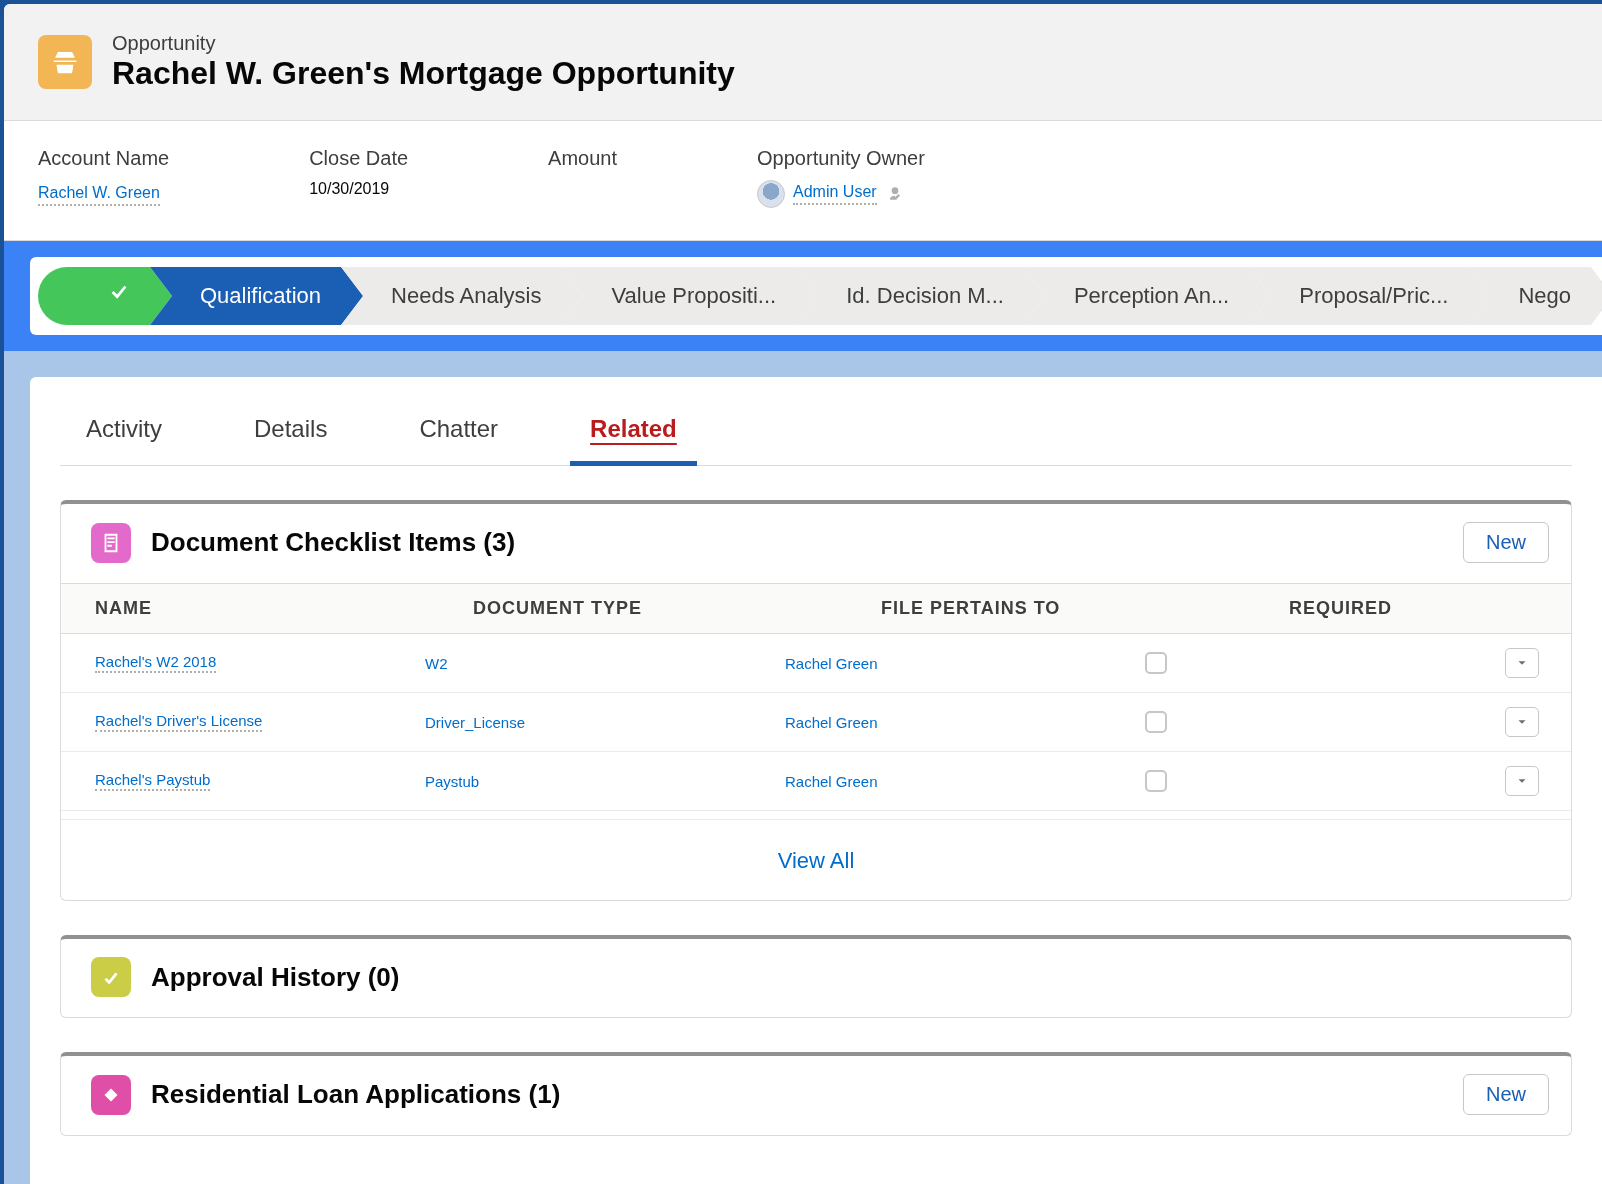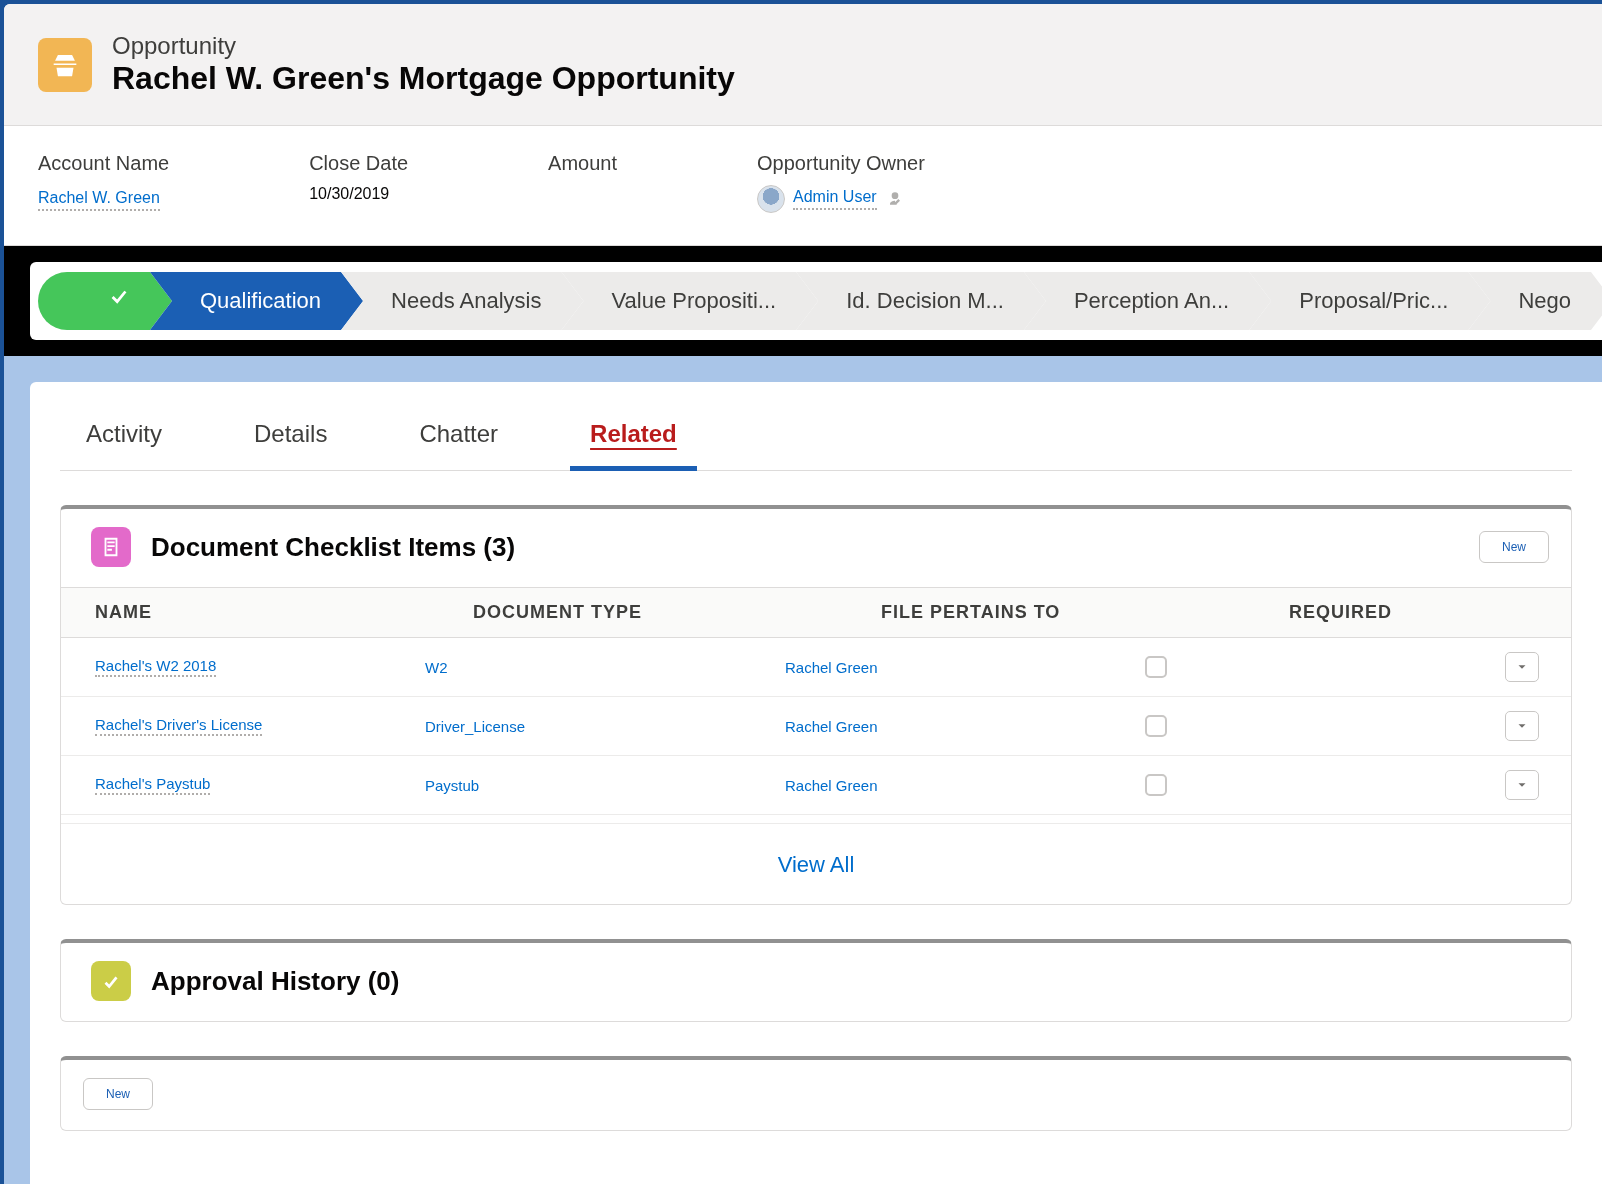--- a/index.html
+++ b/index.html
@@ -24,21 +24,21 @@
     background: #f3f2f2;
     padding: 28px 34px 28px 34px;
     border-bottom: 1px solid #dddbda;
   }
   .header-row { display: flex; align-items: center; gap: 20px; }
   .record-icon {
     width: 54px; height: 54px; background: #f2b654; border-radius: 8px;
     display: flex; align-items: center; justify-content: center;
   }
   .record-icon svg { width: 34px; height: 34px; fill: #fff; }
-  .header-text .object-label { font-size: 24px; color: #3e3e3c; }
+  .header-text .object-label { font-size: 20px; color: #3e3e3c; }
   .header-text .record-title { font-size: 32px; font-weight: 700; color: #080707; }
 
   .fields-panel {
     background: #fff;
     padding: 26px 34px 32px 34px;
     display: flex;
     gap: 140px;
     border-bottom: 1px solid #dddbda;
   }
   .field-label { font-size: 20px; color: #3e3e3c; margin-bottom: 10px; }
@@ -47,21 +47,21 @@
   .owner-row { display: flex; align-items: center; gap: 8px; }
   .owner-avatar {
     width: 28px; height: 28px; border-radius: 50%;
     background: radial-gradient(circle at 50% 40%, #8aa7c9 0 40%, #d9e2ec 41% 100%);
     border: 1px solid #c9c7c5; flex-shrink: 0;
   }
   .owner-change { width: 20px; height: 20px; opacity: .55; }
 
   
   .path-wrap {
-    background: #000000;
+    background: #3b82f6;
     padding: 16px 0 16px 26px;
     overflow: hidden;
   }
   .path-inner {
     background: #fff; border-radius: 6px 0 0 6px; padding: 10px 0 10px 8px;
     display: flex; align-items: center; gap: 0; overflow: hidden; white-space: nowrap;
   }
   .stage {
     position: relative; height: 58px; line-height: 58px;
     padding: 0 42px 0 50px; margin-left: -22px;
@@ -97,21 +97,21 @@
   }
   .card-header {
     display: flex; align-items: center; justify-content: space-between;
     padding: 18px 22px 20px 22px;
   }
   .card-header-left { display: flex; align-items: center; gap: 20px; padding-left: 8px; }
   .card-icon { width: 40px; height: 40px; border-radius: 8px; display:flex; align-items:center; justify-content:center; }
   .card-icon svg { width: 22px; height: 22px; fill: #fff; }
   .card-title { font-size: 26px; font-weight: 700; color: #080707; }
   .btn-new {
-    border: 1px solid #c9c7c5; background: #fff; color: #1b5fb4; font-size: 12px;
+    border: 1px solid #c9c7c5; background: #fff; color: #1b5fb4; font-size: 20px;
     padding: 8px 22px; border-radius: 6px; cursor: pointer;
   }
 
   
   .tbl-head {
     display: grid; grid-template-columns: 330px 360px 360px 360px 70px;
     background: #fafaf9; border-top: 1px solid #dddbda; border-bottom: 1px solid #dddbda;
     padding: 14px 0 14px 34px; font-size: 18px; letter-spacing: 1px; color: #3e3e3c; font-weight: 600; gap: 48px;
   }
   .tbl-row {
@@ -281,20 +281,28 @@
                     <path d="M6 14l4 4 8-10" stroke="#fff" stroke-width="3" fill="none"></path>
                   </svg>
               </div>
               <div class="card-title">Approval History (0)</div>
             </div>
           </div>
         </div>
 
         <div class="card">
           <div class="card-header">
+            <div class="card-header-left">
+              <div class="card-icon icon-magenta">
+                <svg viewBox="0 0 24 24">
+                    <rect x="7" y="7" width="10" height="10" transform="rotate(45 12 12)"></rect>
+                  </svg>
+              </div>
+              <div class="card-title">Residential Loan Applications (1)</div>
+            </div>
             <button class="btn-new">New</button>
           </div>
         </div>
 
       </div>
     </div>
 
   </div>
 </div>
 

